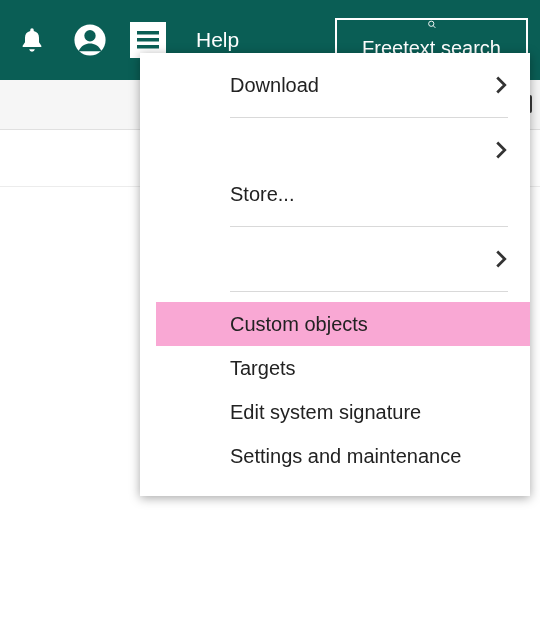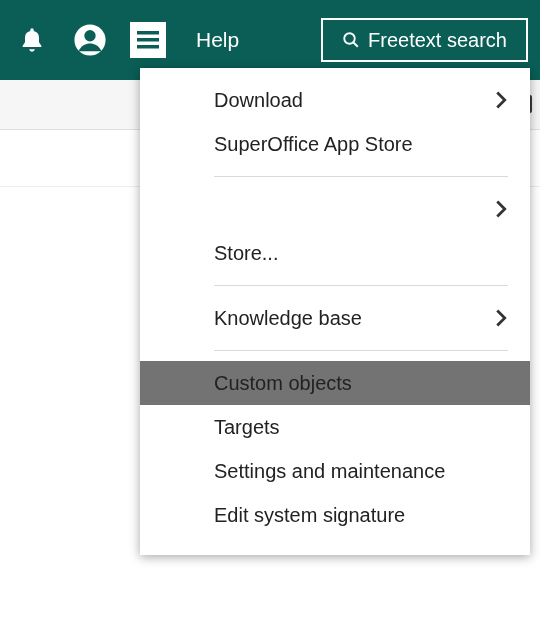--- a/index.html
+++ b/index.html
@@ -42,23 +42,24 @@
     color: #fff;
     cursor: pointer;
     margin-left: 10px;
   }
   .search-box {
     margin-left: auto;
     border: 2px solid #fff;
     height: 44px;
     display: flex;
     align-items: center;
-    padding: 0 19px;
+    padding: 0 25px;
     gap: 8px;
     cursor: pointer;
+    flex-direction: column;
   }
   .search-box span {
     font-size: 20px;
     color: #fff;
   }
   .subbar {
     height: 50px;
     background: #f6f6f6;
     border-bottom: 1px solid #e0e0e0;
     position: relative;
@@ -70,40 +71,40 @@
   }
   .content-divider {
     position: absolute;
     top: 186px;
     left: 0;
     right: 0;
     border-top: 1px solid #ececec;
   }
   .menu {
     position: absolute;
-    top: 68px;
+    top: 53px;
     left: 140px;
     width: 390px;
     background: #fff;
     box-shadow: 0 2px 10px rgba(0,0,0,0.35);
-    padding: 10px 0 18px 0;
+    padding: 10px 0 18px 16px;
     text-align: center;
   }
   .menu-item {
     display: flex;
     align-items: center;
     padding: 10px 22px 10px 74px;
     font-size: 20px;
     color: #222;
     cursor: pointer;
     position: relative;
     min-height: 44px;
   }
   .menu-item.highlight {
-    background: #737373;
+    background: #f9a8d4;
   }
   .menu-item .chev {
     margin-left: auto;
   }
   .menu-sep {
     border: none;
     border-top: 1px solid #d9d9d9;
     margin: 10px 22px 10px 74px;
   }
   svg { display: block; }
@@ -157,56 +158,52 @@
 <div class="menu">
 
   <div class="menu-item">
     <span>Download</span>
     <span class="chev">
       <svg width="14" height="20" viewBox="0 0 10 16" fill="none" stroke="#333" stroke-width="2.2">
           <polyline points="2,2 8,8 2,14"></polyline>
         </svg>
     </span>
   </div>
-  <div class="menu-item">
-    <span>SuperOffice App Store</span>
-  </div>
 
   <hr class="menu-sep">
 
   <div class="menu-item">
     <span class="chev">
       <svg width="14" height="20" viewBox="0 0 10 16" fill="none" stroke="#333" stroke-width="2.2">
           <polyline points="2,2 8,8 2,14"></polyline>
         </svg>
     </span>
   </div>
   <div class="menu-item">
     <span>Store...</span>
   </div>
 
   <hr class="menu-sep">
 
   <div class="menu-item">
-    <span>Knowledge base</span>
     <span class="chev">
       <svg width="14" height="20" viewBox="0 0 10 16" fill="none" stroke="#333" stroke-width="2.2">
           <polyline points="2,2 8,8 2,14"></polyline>
         </svg>
     </span>
   </div>
 
   <hr class="menu-sep">
 
   <div class="menu-item highlight">
     <span>Custom objects</span>
   </div>
   <div class="menu-item">
     <span>Targets</span>
   </div>
   <div class="menu-item">
+    <span>Edit system signature</span>
+  </div>
+  <div class="menu-item">
     <span>Settings and maintenance</span>
   </div>
-  <div class="menu-item">
-    <span>Edit system signature</span>
-  </div>
 
 </div>
 
 </body></html>

